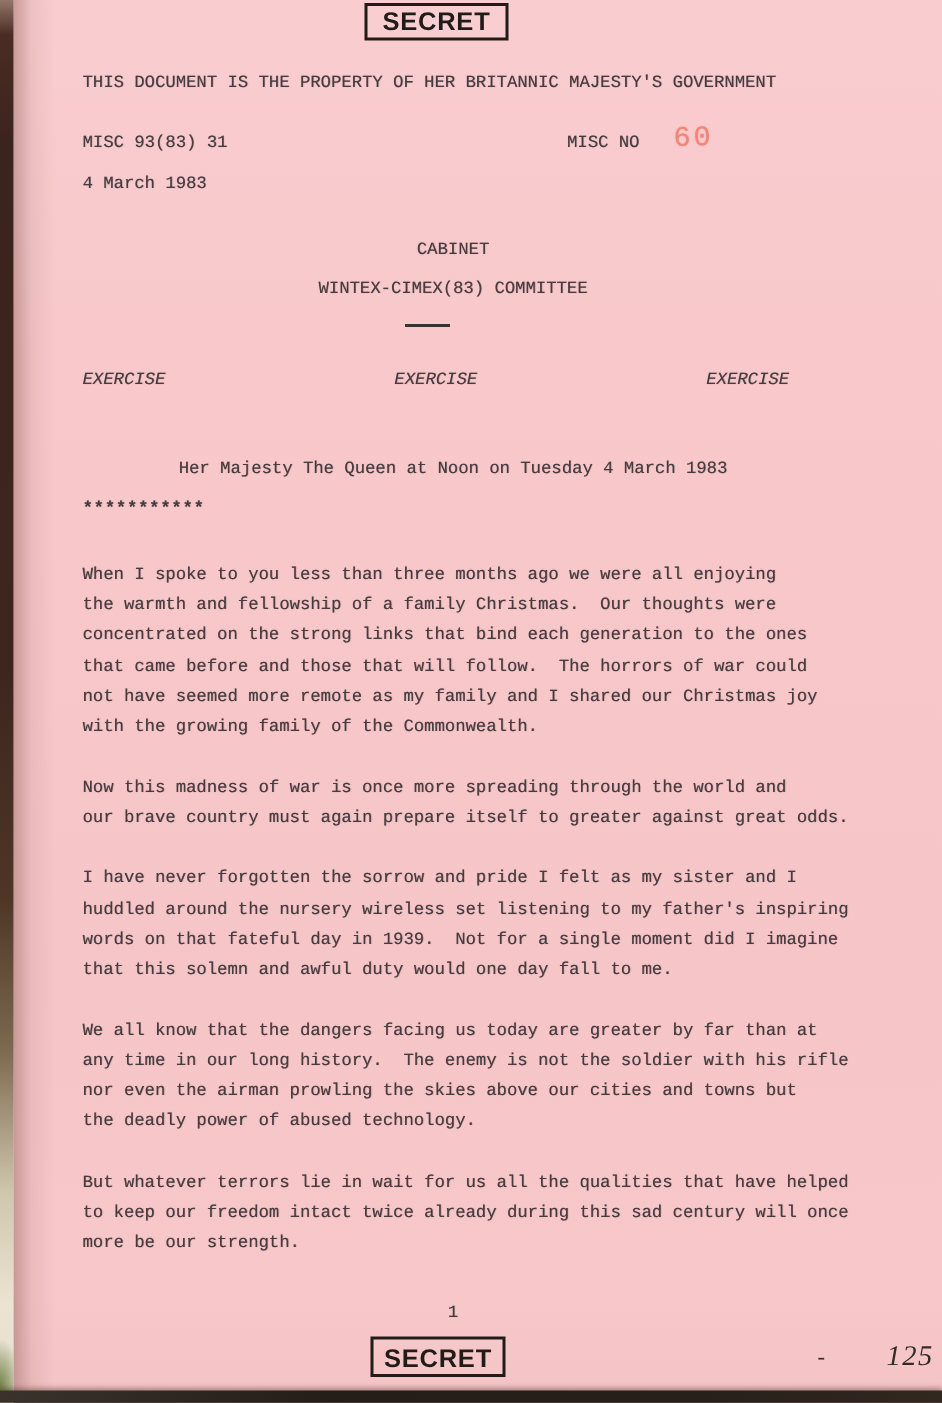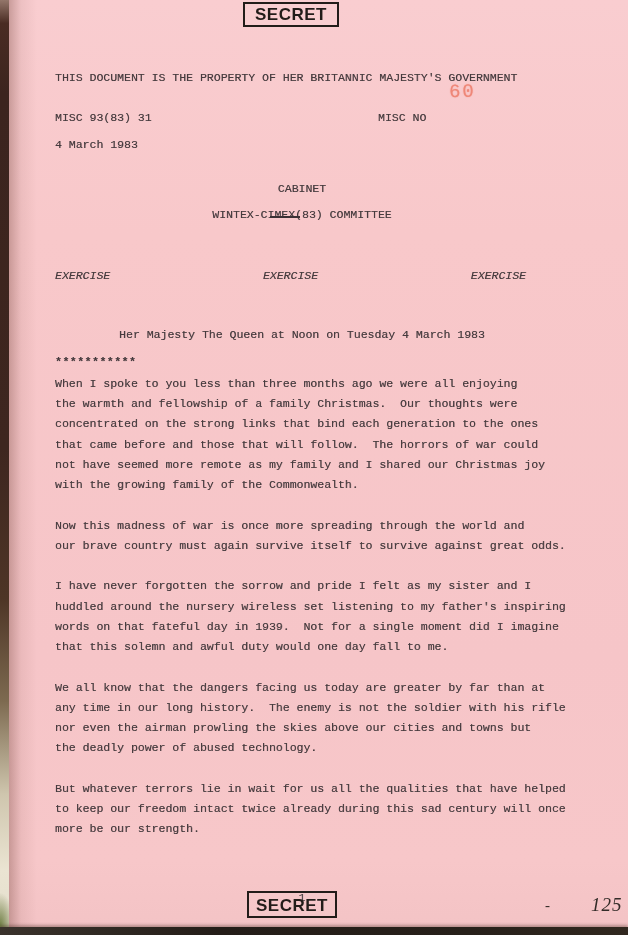--- a/index.html
+++ b/index.html
@@ -27,21 +27,20 @@
   .bottom-edge{
     position:absolute;left:0;right:0;bottom:0;height:8px;
     background:linear-gradient(90deg,#3a332c 0%,#241d18 35%,#27201a 75%,#31281f 100%);
     box-shadow:0 -2px 3px rgba(60,35,25,0.35);
   }
   .tw{ 
     position:absolute;
     font-size:11.5px;line-height:14px;color:#463b3e;
     text-shadow:0.3px 0.3px 0.5px rgba(70,59,62,0.55);
     white-space:pre;
-    margin-top:22px;
   }
   .stamp-box{
     position:absolute;
     border:2px solid #221c19;
     display:flex;align-items:flex-end;justify-content:center;
     font-family:"Liberation Sans",sans-serif;font-weight:bold;
     color:#221c19;letter-spacing:0.5px;
     background:rgba(255,255,255,0.04);
   }
   .stamp-top{left:243px;top:2px;width:92px;height:21px;font-size:17px;}
@@ -113,21 +112,21 @@
     <div class="tw asterisks" style="left:55px;top:333px;">***********</div>
 
     <div class="body-text">
       <p>When I spoke to you less than three months ago we were all enjoying
 the warmth and fellowship of a family Christmas.  Our thoughts were
 concentrated on the strong links that bind each generation to the ones
 that came before and those that will follow.  The horrors of war could
 not have seemed more remote as my family and I shared our Christmas joy
 with the growing family of the Commonwealth.</p>
       <p>Now this madness of war is once more spreading through the world and
-our brave country must again survive itself to survive against great odds.</p>
+our brave country must again prepare itself to greater against great odds.</p>
       <p>I have never forgotten the sorrow and pride I felt as my sister and I
 huddled around the nursery wireless set listening to my father's inspiring
 words on that fateful day in 1939.  Not for a single moment did I imagine
 that this solemn and awful duty would one day fall to me.</p>
       <p>We all know that the dangers facing us today are greater by far than at
 any time in our long history.  The enemy is not the soldier with his rifle
 nor even the airman prowling the skies above our cities and towns but
 the deadly power of abused technology.</p>
       <p>But whatever terrors lie in wait for us all the qualities that have helped
 to keep our freedom intact twice already during this sad century will once

